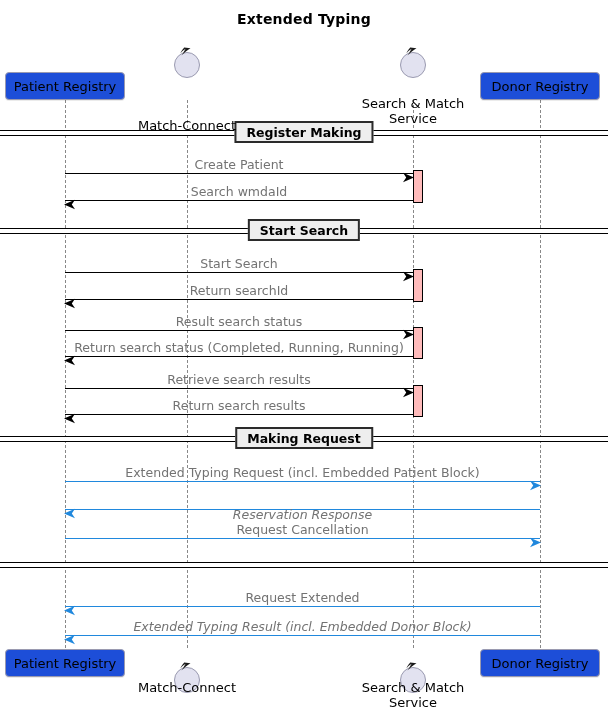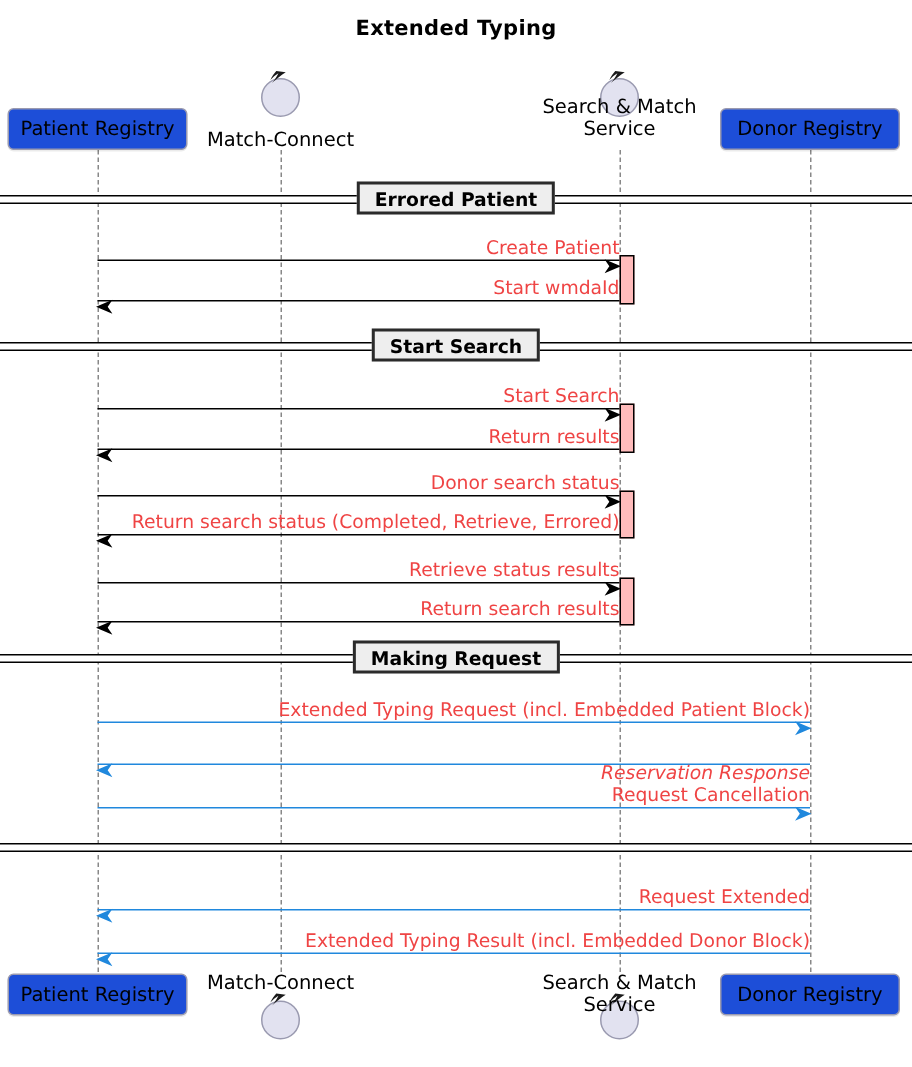--- a/index.html
+++ b/index.html
@@ -49,21 +49,21 @@
     background:#E2E2F0;border:1px solid #9a9ab0;
     box-sizing:border-box;
   }
   .control-actor .tick{
     position:absolute;left:6px;top:-2px;
     width:14px;height:14px;
   }
   .control-label{
     position:absolute;
     text-align:center;font-size:13px;color:#000;
-    line-height:15px;white-space:pre-line;
+    line-height:15px;white-space:pre-line;margin-top:32px;
   }
 
   
   .divider{
     position:absolute;left:0;width:608px;height:22px;
   }
   .divider .bar{
     position:absolute;left:0;top:9px;width:608px;height:4px;
     border-top:1px solid #000;border-bottom:1px solid #000;
     background:#fff;
@@ -80,21 +80,21 @@
 
   
   .msg{position:absolute;height:0;}
   .msg .line{
     position:absolute;left:0;top:0;height:0;width:100%;
     border-top:1px solid #000;
   }
   .msg.blue .line{border-top-color:#2088DD;}
   .msg .head{position:absolute;top:-5px;width:11px;height:11px;}
   .msg-label{
-    position:absolute;text-align:right;font-size:12.5px;color:#ef4444;
+    position:absolute;text-align:center;font-size:12.5px;color:#737373;
     white-space:nowrap;
   }
 
   
   .activation{
     position:absolute;width:10px;
     background:#FFBBBB;border:1px solid #000;
     box-sizing:border-box;
   }
 </style>
@@ -113,21 +113,21 @@
     </div>
   <div id="layer-activations">
       <div class="activation" style="left: 413px; top: 170px; height: 33px;"></div>
       <div class="activation" style="left: 413px; top: 269px; height: 33px;"></div>
       <div class="activation" style="left: 413px; top: 327px; height: 32px;"></div>
       <div class="activation" style="left: 413px; top: 385px; height: 32px;"></div>
     </div>
   <div id="layer-dividers">
       <div class="divider" style="top: 121px;">
         <div class="bar"></div>
-        <div class="chip">Errored Patient</div>
+        <div class="chip">Register Making</div>
       </div>
       <div class="divider" style="top: 219px;">
         <div class="bar"></div>
         <div class="chip">Start Search</div>
       </div>
       <div class="divider" style="top: 427px; text-align: center;">
         <div class="bar"></div>
         <div class="chip">Making Request</div>
       </div>
       <div class="divider" style="top: 553px;">
@@ -141,56 +141,56 @@
             <path d="M0,0.8 L11,5.5 L0,10.2 L3.2,5.5 Z" fill="#000000"></path>
           </svg></div>
       </div>
       <div class="msg-label" style="left: 65px; width: 348px; top: 157px;">Create Patient</div>
       <div class="msg" style="left: 65px; top: 200px; width: 348px;">
         <div class="line"></div>
         <div class="head" style="left: -1px;"><svg viewBox="0 0 11 11" width="11" height="11">
             <path d="M11,0.8 L0,5.5 L11,10.2 L7.8,5.5 Z" fill="#000000"></path>
           </svg></div>
       </div>
-      <div class="msg-label" style="left: 65px; width: 348px; top: 184px;">Start wmdaId</div>
+      <div class="msg-label" style="left: 65px; width: 348px; top: 184px;">Search wmdaId</div>
       <div class="msg" style="left: 65px; top: 272px; width: 348px;">
         <div class="line"></div>
         <div class="head" style="right: -1px;"><svg viewBox="0 0 11 11" width="11" height="11">
             <path d="M0,0.8 L11,5.5 L0,10.2 L3.2,5.5 Z" fill="#000000"></path>
           </svg></div>
       </div>
       <div class="msg-label" style="left: 65px; width: 348px; top: 256px;">Start Search</div>
       <div class="msg" style="left: 65px; top: 299px; width: 348px;">
         <div class="line"></div>
         <div class="head" style="left: -1px;"><svg viewBox="0 0 11 11" width="11" height="11">
             <path d="M11,0.8 L0,5.5 L11,10.2 L7.8,5.5 Z" fill="#000000"></path>
           </svg></div>
       </div>
-      <div class="msg-label" style="left: 65px; width: 348px; top: 283px;">Return results</div>
+      <div class="msg-label" style="left: 65px; width: 348px; top: 283px;">Return searchId</div>
       <div class="msg" style="left: 65px; top: 330px; width: 348px;">
         <div class="line"></div>
         <div class="head" style="right: -1px;"><svg viewBox="0 0 11 11" width="11" height="11">
             <path d="M0,0.8 L11,5.5 L0,10.2 L3.2,5.5 Z" fill="#000000"></path>
           </svg></div>
       </div>
-      <div class="msg-label" style="left: 65px; width: 348px; top: 314px;">Donor search status</div>
+      <div class="msg-label" style="left: 65px; width: 348px; top: 314px;">Result search status</div>
       <div class="msg" style="left: 65px; top: 356px; width: 348px;">
         <div class="line"></div>
         <div class="head" style="left: -1px;"><svg viewBox="0 0 11 11" width="11" height="11">
             <path d="M11,0.8 L0,5.5 L11,10.2 L7.8,5.5 Z" fill="#000000"></path>
           </svg></div>
       </div>
-      <div class="msg-label" style="left: 65px; width: 348px; top: 340px;">Return search status (Completed, Retrieve, Errored)</div>
+      <div class="msg-label" style="left: 65px; width: 348px; top: 340px;">Return search status (Completed, Running, Running)</div>
       <div class="msg" style="left: 65px; top: 388px; width: 348px;">
         <div class="line"></div>
         <div class="head" style="right: -1px;"><svg viewBox="0 0 11 11" width="11" height="11">
             <path d="M0,0.8 L11,5.5 L0,10.2 L3.2,5.5 Z" fill="#000000"></path>
           </svg></div>
       </div>
-      <div class="msg-label" style="left: 65px; width: 348px; top: 372px;">Retrieve status results</div>
+      <div class="msg-label" style="left: 65px; width: 348px; top: 372px;">Retrieve search results</div>
       <div class="msg" style="left: 65px; top: 414px; width: 348px;">
         <div class="line"></div>
         <div class="head" style="left: -1px;"><svg viewBox="0 0 11 11" width="11" height="11">
             <path d="M11,0.8 L0,5.5 L11,10.2 L7.8,5.5 Z" fill="#000000"></path>
           </svg></div>
       </div>
       <div class="msg-label" style="left: 65px; width: 348px; top: 398px;">Return search results</div>
       <div class="msg blue" style="left: 65px; top: 481px; width: 475px;">
         <div class="line"></div>
         <div class="head" style="right: -1px;"><svg viewBox="0 0 11 11" width="11" height="11">
@@ -218,21 +218,21 @@
             <path d="M11,0.8 L0,5.5 L11,10.2 L7.8,5.5 Z" fill="#2088DD"></path>
           </svg></div>
       </div>
       <div class="msg-label" style="left: 65px; width: 475px; top: 590px;">Request Extended</div>
       <div class="msg blue" style="left: 65px; top: 635px; width: 475px;">
         <div class="line"></div>
         <div class="head" style="left: -1px;"><svg viewBox="0 0 11 11" width="11" height="11">
             <path d="M11,0.8 L0,5.5 L11,10.2 L7.8,5.5 Z" fill="#2088DD"></path>
           </svg></div>
       </div>
-      <div class="msg-label" style="left: 65px; width: 475px; top: 619px;">Extended Typing Result (incl. Embedded Donor Block)</div>
+      <div class="msg-label" style="left: 65px; width: 475px; top: 619px; font-style: italic;">Extended Typing Result (incl. Embedded Donor Block)</div>
     </div>
   <div id="layer-participants-top">
       <div class="participant-box" style="width: 120px; left: 5px; top: 72px;">Patient Registry</div>
       <div class="control-actor" style="left: 172px; top: 48px;">
         <div class="circle"></div>
         <div class="tick"><svg viewBox="0 0 14 14" width="14" height="14">
             <path d="M12.5,1.2 C9.5,3.2 6.2,5.6 3.4,8.4 C5.0,6.2 6.6,4.0 7.6,1.8 C5.6,3.0 3.8,4.6 2.2,6.4 C3.4,3.8 5.0,1.8 6.2,0.4 Z" fill="#1a1a1a"></path>
           </svg></div>
       </div>
       <div class="control-label" style="width: 130px; left: 122px; top: 86px;">Match-Connect</div>

